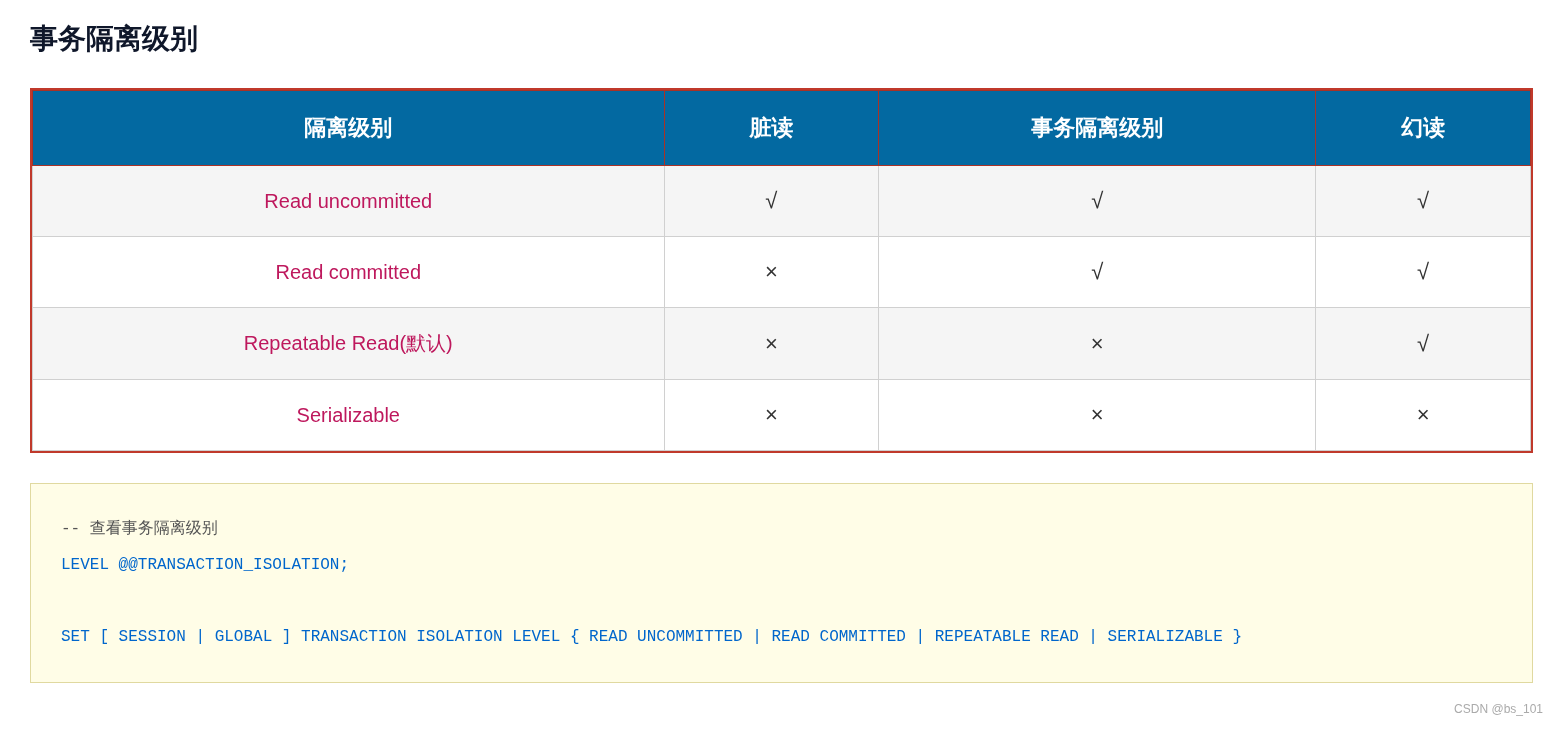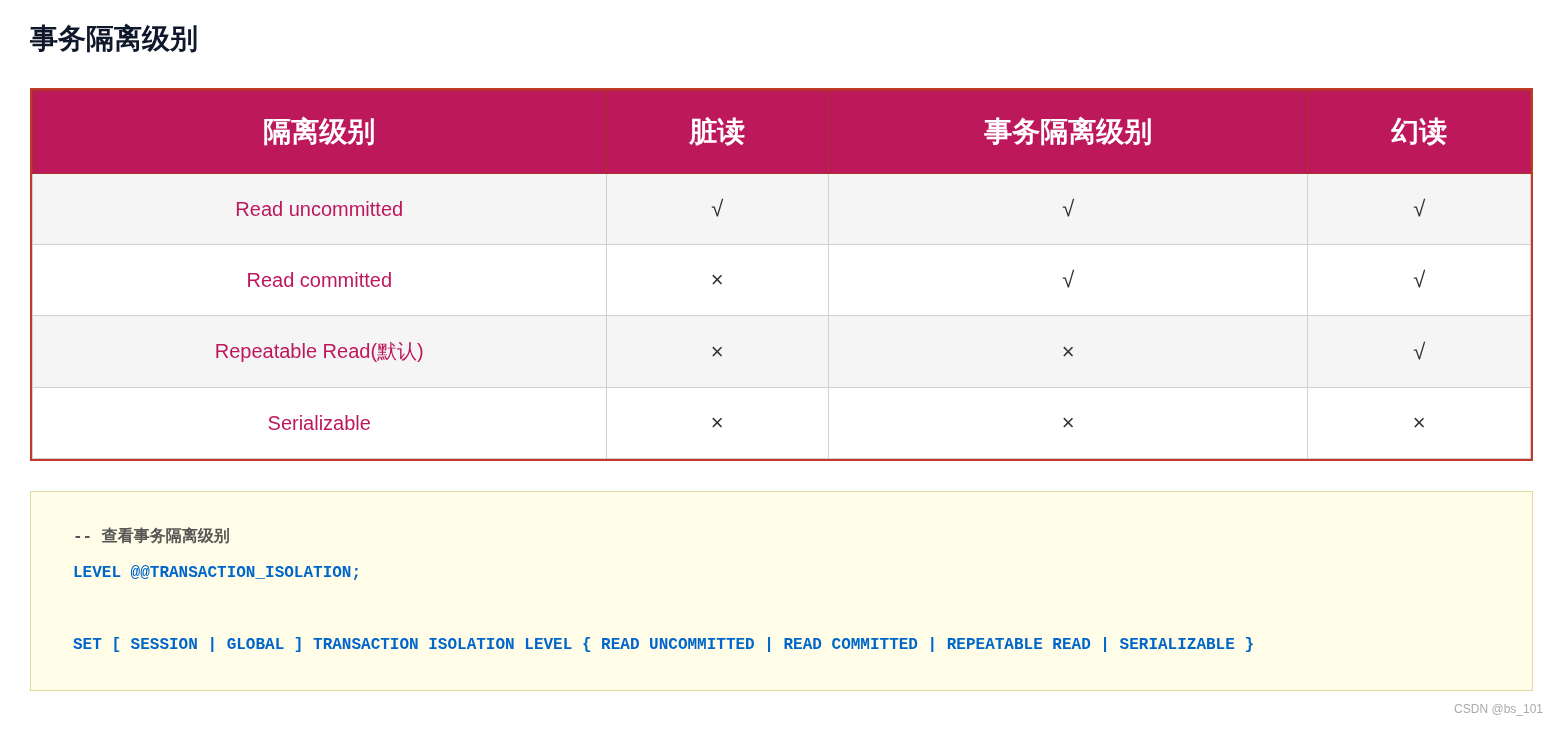--- a/index.html
+++ b/index.html
@@ -30,23 +30,23 @@
       border-collapse: collapse;
       margin-bottom: 30px;
     }
 
     table {
       width: 100%;
       border-collapse: collapse;
     }
 
     thead tr th {
-      background-color: #be185d;
+      background-color: #0369a1;
       color: #ffffff;
-      font-size: 28px;
+      font-size: 22px;
       font-weight: bold;
       padding: 22px 20px;
       text-align: center;
       border: 1px solid #a93226;
     }
 
     tbody tr {
       border-bottom: 1px solid #d0d0d0;
     }
 
@@ -93,22 +93,21 @@
       color: #555;
       font-size: 16px;
     }
 
     .code-blue {
       color: #0066cc;
     }
 
     .code-line {
       display: block;
-      margin: 4px 12px;
-      font-weight: bold;
+      margin: 4px 0;
     }
 
     .watermark {
       position: fixed;
       bottom: 18px;
       right: 20px;
       font-size: 12px;
       color: #aaa;
     }
   </style>

